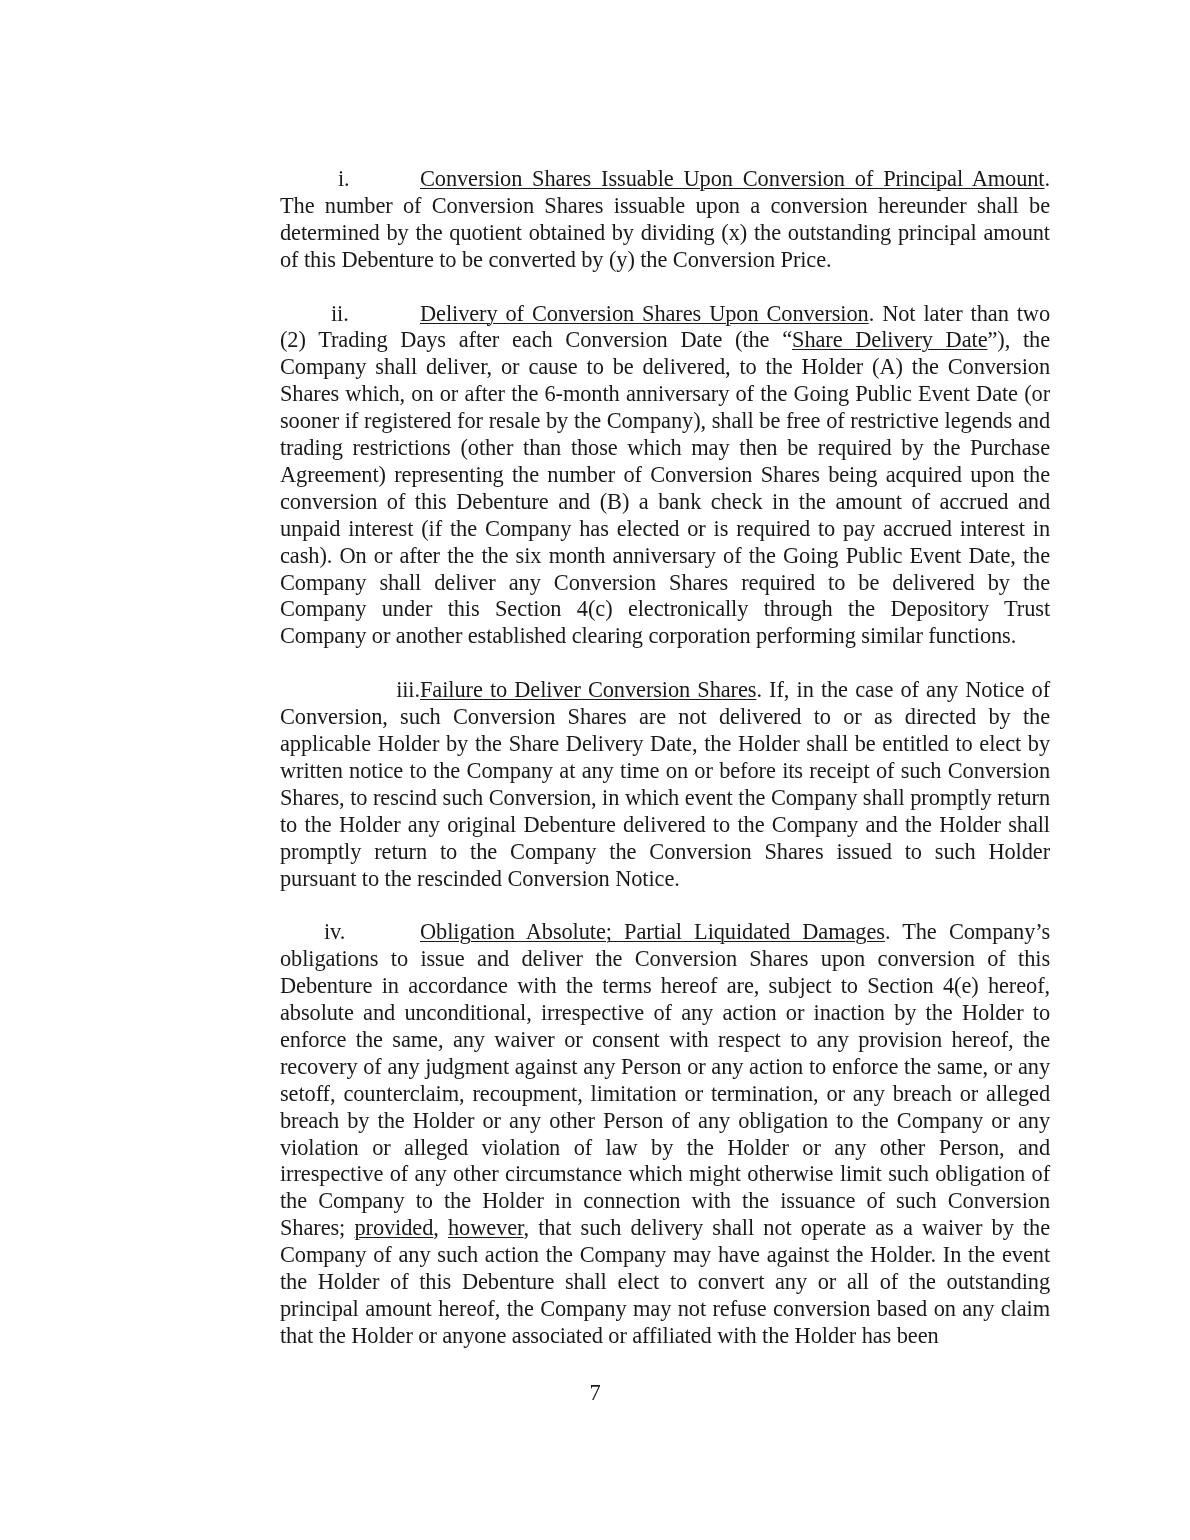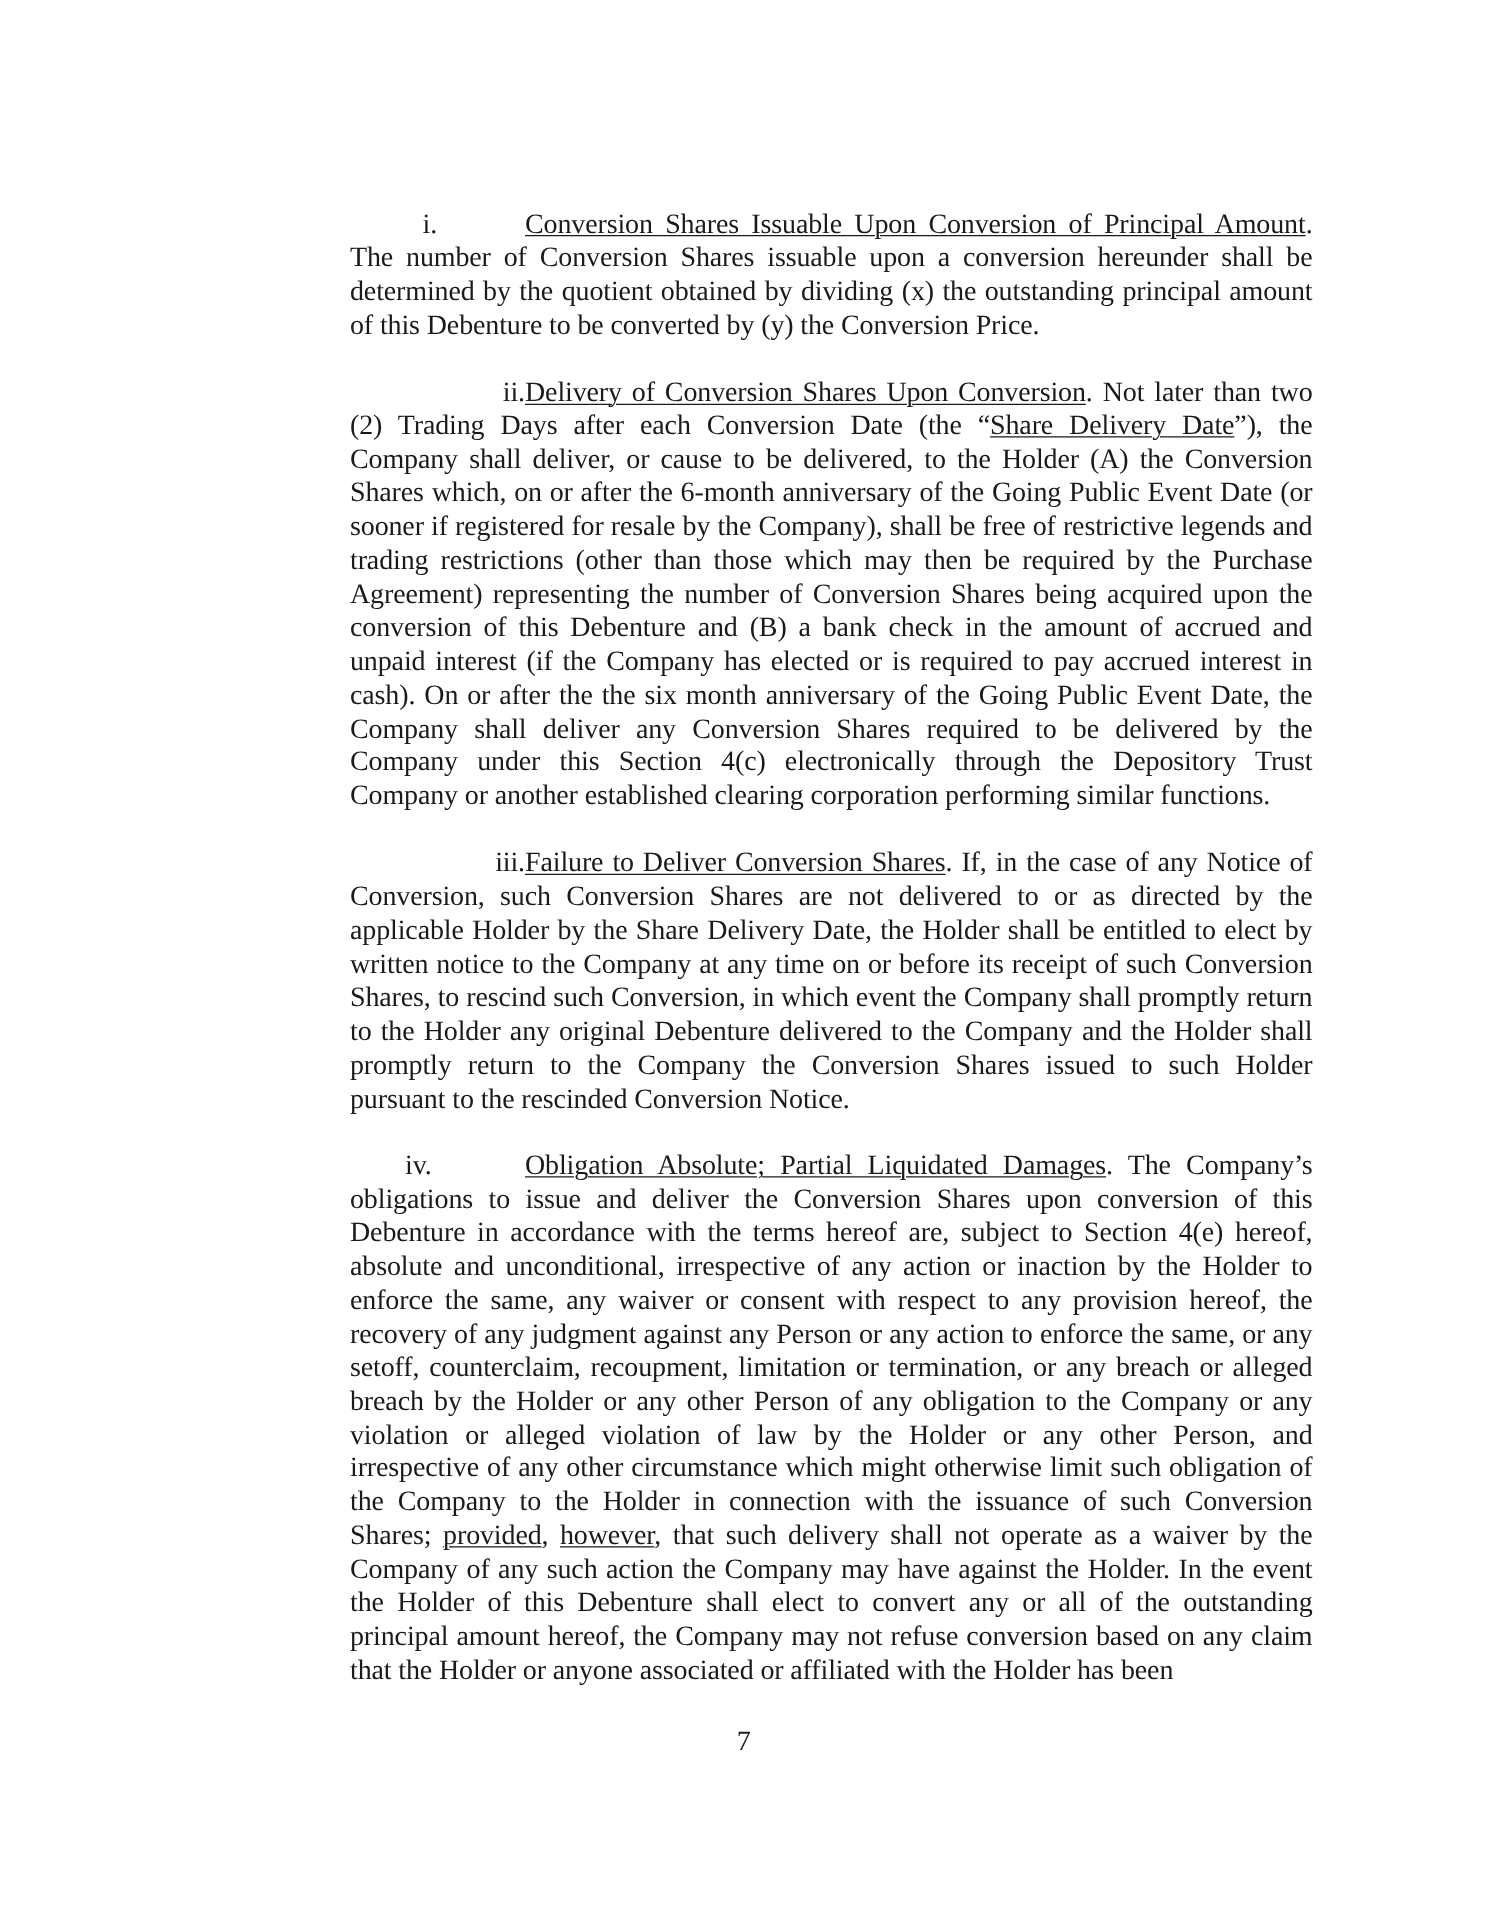--- a/index.html
+++ b/index.html
@@ -6,21 +6,21 @@
   body { width: 1190px; height: 1540px; position: relative; overflow: hidden; }
   .page {
     position: absolute; left: 280px; top: 166px; width: 770px;
     font-family: Liberation Serif, serif;
     font-size: 22.4px; line-height: 26.9px; color: #1a1a1a;
     text-align: justify; letter-spacing: -0.1px;
   }
   .para { margin: 0 0 26.9px 0; }
   .num { display: inline-block; width: 140px; text-align: left; }
   .n1 { padding-left: 58px; width: 82px; }
-  .n2 { padding-left: 51px; width: 89px; text-align: right; }
+  .n2 { padding-left: 51px; width: 89px; }
   .n3 { padding-left: 44px; width: 96px; text-align: right; }
   .n4 { padding-left: 44px; width: 96px; }
   .u { text-decoration: underline; text-underline-offset: 2px; text-decoration-thickness: 1px; }
   .page-number {
     position: absolute; top: 1380px; left: 0; width: 1190px; text-align: center;
     font-family: "Liberation Serif", "DejaVu Serif", serif; font-size: 22.4px; color: #1a1a1a;
   }
 </style>
 </head>
 <body>

